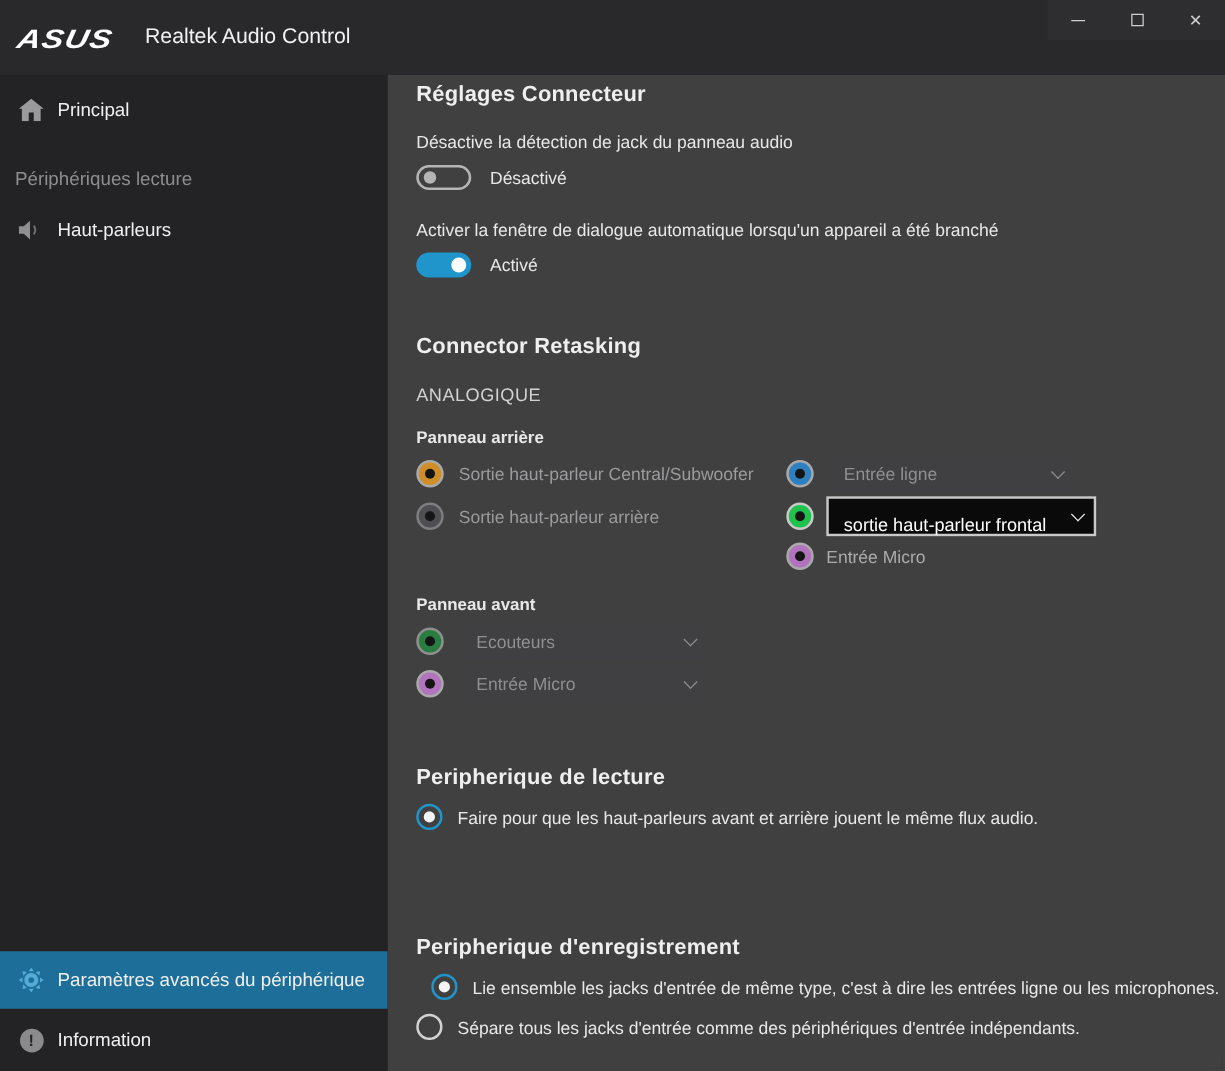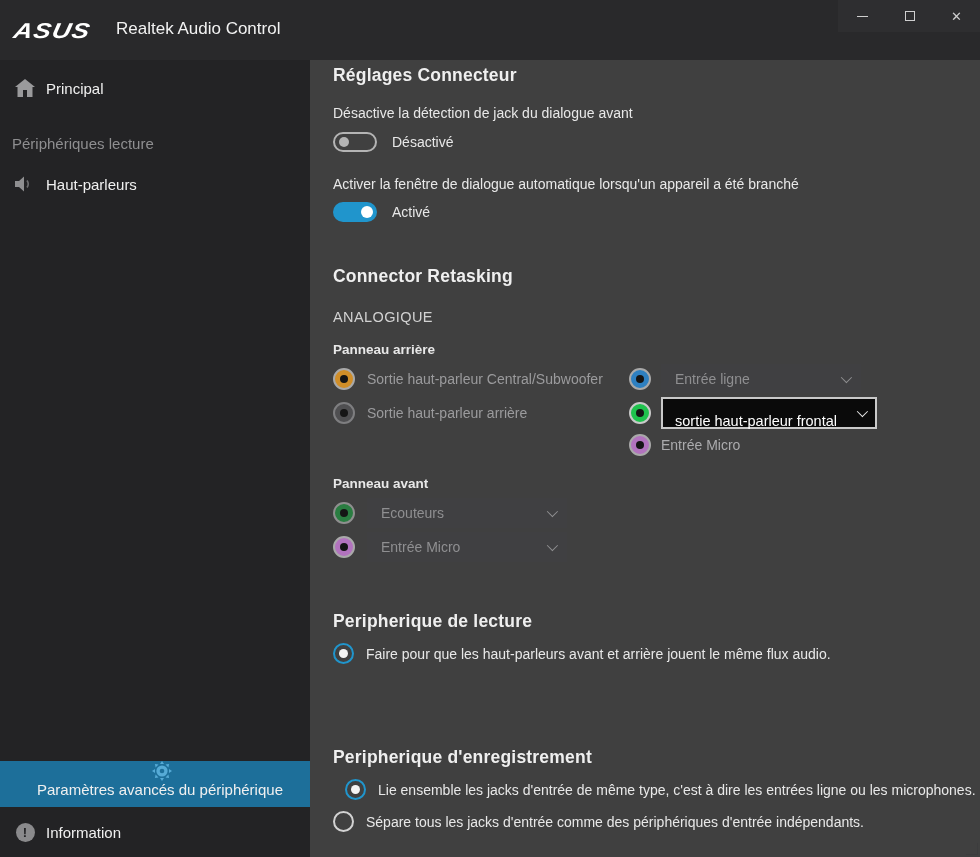--- a/index.html
+++ b/index.html
@@ -124,21 +124,21 @@
       <span class="ic">
         <svg class="icn" width="20" height="16" viewBox="0 0 20 16">
             <path d="M0 5 L4 5 L9 0.5 L9 15.5 L4 11 L0 11 Z" fill="#8f8f91"></path>
             <path d="M12 4.5 Q14.5 8 12 11.5" stroke="#6e6e70" stroke-width="1.6" fill="none"></path>
             <path d="M14.5 2.5 Q18.5 8 14.5 13.5" stroke="#55555 7" stroke-width="1.4" fill="none" opacity="0.55"></path>
           </svg>
       </span>
       <span class="lbl">Haut-parleurs</span>
     </div>
 
-    <div class="side-item selected" style="top:701px;flex-direction:column;">
+    <div class="side-item selected" style="top:701px;">
       <span class="ic">
         <svg class="icn" width="20" height="20" viewBox="0 0 20 20">
           <g fill="#56abd6">
             <path d="M10 0 L12 3 L8 3 Z"></path>
               <path d="M10 20 L8 17 L12 17 Z"></path>
             <path d="M0 10 L3 8 L3 12 Z"></path>
               <path d="M20 10 L17 12 L17 8 Z"></path>
             <path d="M2.9 2.9 L6.5 3.6 L3.6 6.5 Z"></path>
               <path d="M17.1 2.9 L16.4 6.5 L13.5 3.6 Z"></path>
             <path d="M2.9 17.1 L3.6 13.5 L6.5 16.4 Z"></path>
@@ -155,21 +155,21 @@
           <span class="info-circle">!</span>
         </span>
       <span class="lbl">Information</span>
     </div>
   </div>
 
   <div class="main">
 
     <h2 class="sec abs" style="top:5px; left:23px;">Réglages Connecteur</h2>
 
-    <div class="lbl14 abs" style="top:45px; left:23px;">Désactive la détection de jack du dialogue avant</div>
+    <div class="lbl14 abs" style="top:45px; left:23px;">Désactive la détection de jack du panneau audio</div>
     <div class="toggle-row abs" style="top:72px; left:23px;">
       <div class="toggle off">
           <span class="knob"></span>
         </div>
       <span class="state">Désactivé</span>
     </div>
 
     <div class="lbl14 abs" style="top:116px; left:23px;">Activer la fenêtre de dialogue automatique lorsqu'un appareil a été branché</div>
     <div class="toggle-row abs" style="top:142px; left:23px;">
       <div class="toggle on">

